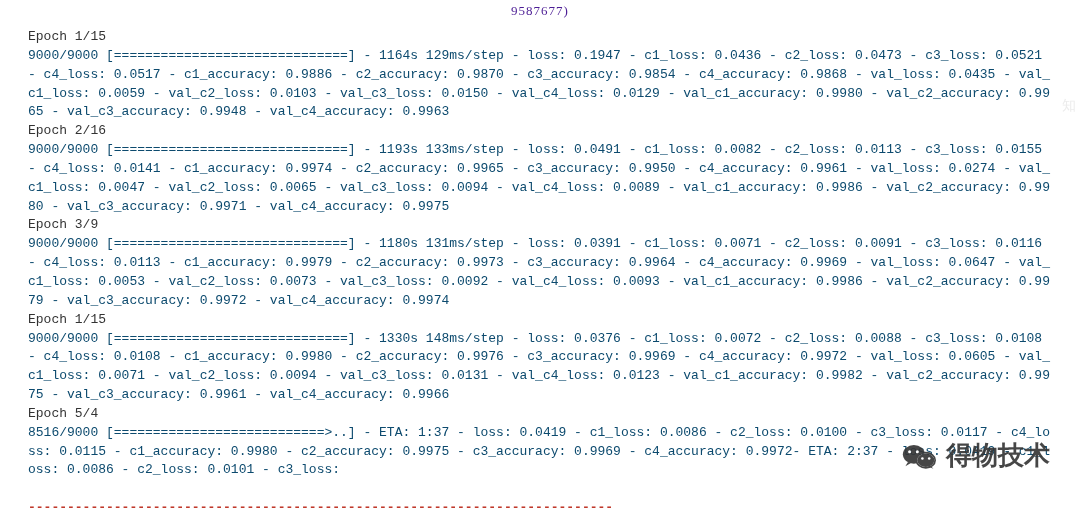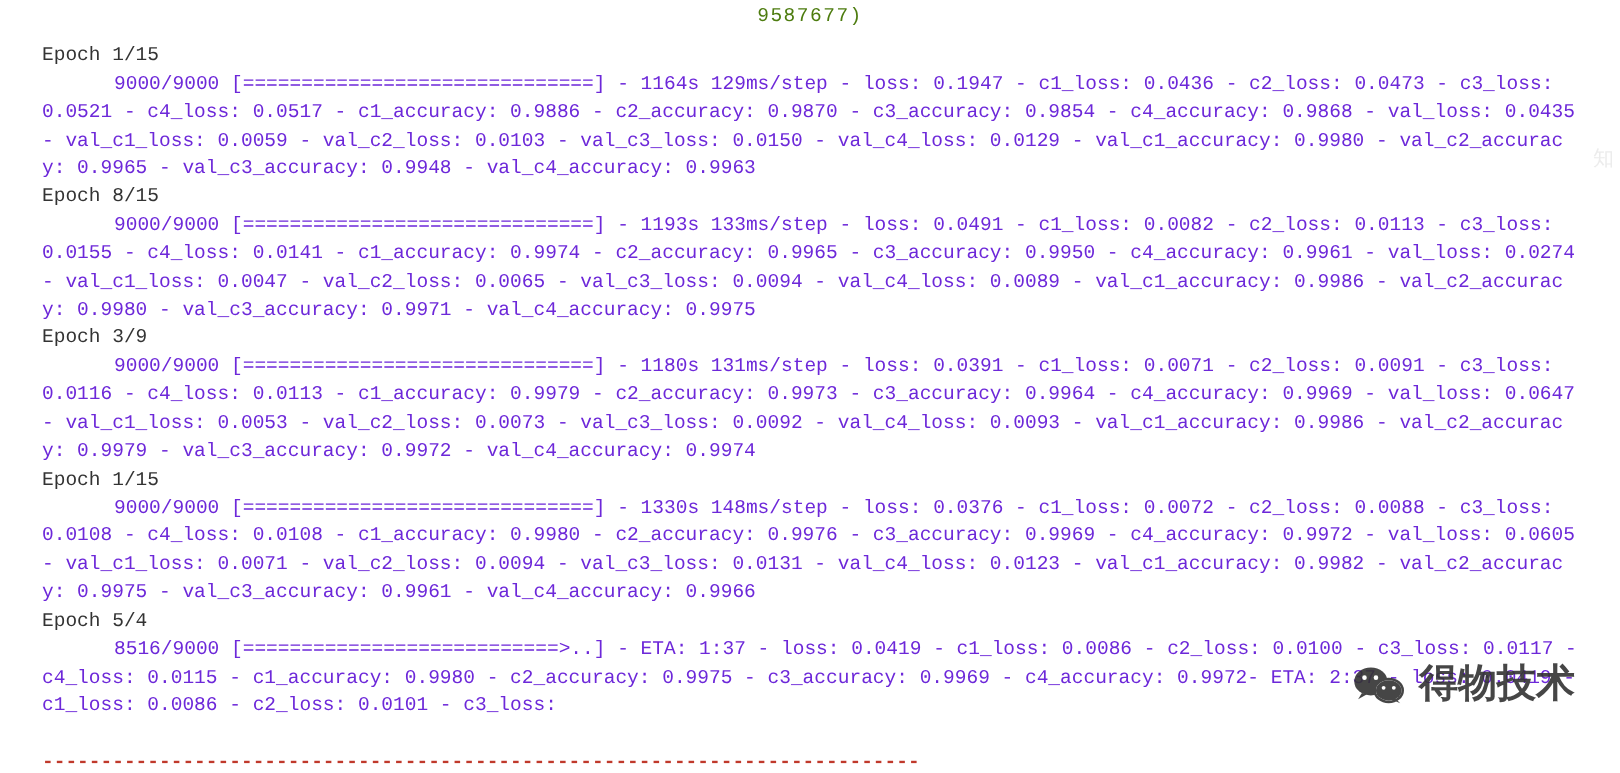--- a/index.html
+++ b/index.html
@@ -19,22 +19,21 @@
     padding: 28px 28px 10px 28px;
     white-space: pre-wrap;
     word-wrap: break-word;
     word-break: break-all;
   }
   .epoch-title {
     color: #333;
     margin-top: 34px;
   }
   .log-line {
-    color: #6d28d9;
-    margin-left: 48px;
+    color: #0c4a6e;
   }
   .dashes {
     color: #c0392b;
     font-weight: bold;
   }
   .watermark-cn {
     position: absolute;
     right: 30px;
     bottom: 40px;
     font-family: "Microsoft YaHei", "PingFang SC", sans-serif;
@@ -54,43 +53,43 @@
   }
   .wechat-icon svg {
     width: 34px;
     height: 28px;
   }
   .faint-mark-top {
     position: absolute;
     top: 2px;
     left: 50%;
     transform: translateX(-50%);
-    color: #4d7c0f;
-    font-family: Liberation Mono, monospace;
+    color: #4c1d95;
+    font-family: Liberation Serif, serif;
     font-size: 13px;
     letter-spacing: 1px;
   }
   .faint-mark-right {
     position: absolute;
     right: 4px;
     top: 95px;
     color: #ececec;
     font-family: "Microsoft YaHei", sans-serif;
     font-size: 14px;
   }
 </style>
 </head>
 <body>
 
 <div class="faint-mark-top">9587677)</div>
 <div class="faint-mark-right">知</div>
 
 <div class="console"><span class="epoch-title">Epoch 1/15</span>
 <span class="log-line">9000/9000 [==============================] - 1164s 129ms/step - loss: 0.1947 - c1_loss: 0.0436 - c2_loss: 0.0473 - c3_loss: 0.0521 - c4_loss: 0.0517 - c1_accuracy: 0.9886 - c2_accuracy: 0.9870 - c3_accuracy: 0.9854 - c4_accuracy: 0.9868 - val_loss: 0.0435 - val_c1_loss: 0.0059 - val_c2_loss: 0.0103 - val_c3_loss: 0.0150 - val_c4_loss: 0.0129 - val_c1_accuracy: 0.9980 - val_c2_accuracy: 0.9965 - val_c3_accuracy: 0.9948 - val_c4_accuracy: 0.9963</span>
-<span class="epoch-title">Epoch 8/15</span>
+<span class="epoch-title">Epoch 2/16</span>
 <span class="log-line">9000/9000 [==============================] - 1193s 133ms/step - loss: 0.0491 - c1_loss: 0.0082 - c2_loss: 0.0113 - c3_loss: 0.0155 - c4_loss: 0.0141 - c1_accuracy: 0.9974 - c2_accuracy: 0.9965 - c3_accuracy: 0.9950 - c4_accuracy: 0.9961 - val_loss: 0.0274 - val_c1_loss: 0.0047 - val_c2_loss: 0.0065 - val_c3_loss: 0.0094 - val_c4_loss: 0.0089 - val_c1_accuracy: 0.9986 - val_c2_accuracy: 0.9980 - val_c3_accuracy: 0.9971 - val_c4_accuracy: 0.9975</span>
 <span class="epoch-title">Epoch 3/9</span>
 <span class="log-line">9000/9000 [==============================] - 1180s 131ms/step - loss: 0.0391 - c1_loss: 0.0071 - c2_loss: 0.0091 - c3_loss: 0.0116 - c4_loss: 0.0113 - c1_accuracy: 0.9979 - c2_accuracy: 0.9973 - c3_accuracy: 0.9964 - c4_accuracy: 0.9969 - val_loss: 0.0647 - val_c1_loss: 0.0053 - val_c2_loss: 0.0073 - val_c3_loss: 0.0092 - val_c4_loss: 0.0093 - val_c1_accuracy: 0.9986 - val_c2_accuracy: 0.9979 - val_c3_accuracy: 0.9972 - val_c4_accuracy: 0.9974</span>
 <span class="epoch-title">Epoch 1/15</span>
 <span class="log-line">9000/9000 [==============================] - 1330s 148ms/step - loss: 0.0376 - c1_loss: 0.0072 - c2_loss: 0.0088 - c3_loss: 0.0108 - c4_loss: 0.0108 - c1_accuracy: 0.9980 - c2_accuracy: 0.9976 - c3_accuracy: 0.9969 - c4_accuracy: 0.9972 - val_loss: 0.0605 - val_c1_loss: 0.0071 - val_c2_loss: 0.0094 - val_c3_loss: 0.0131 - val_c4_loss: 0.0123 - val_c1_accuracy: 0.9982 - val_c2_accuracy: 0.9975 - val_c3_accuracy: 0.9961 - val_c4_accuracy: 0.9966</span>
 <span class="epoch-title">Epoch 5/4</span>
 <span class="log-line">8516/9000 [===========================&gt;..] - ETA: 1:37 - loss: 0.0419 - c1_loss: 0.0086 - c2_loss: 0.0100 - c3_loss: 0.0117 - c4_loss: 0.0115 - c1_accuracy: 0.9980 - c2_accuracy: 0.9975 - c3_accuracy: 0.9969 - c4_accuracy: 0.9972- ETA: 2:37 - loss: 0.0419 - c1_loss: 0.0086 - c2_loss: 0.0101 - c3_loss:</span>
 
 <span class="dashes">---------------------------------------------------------------------------</span>
 

